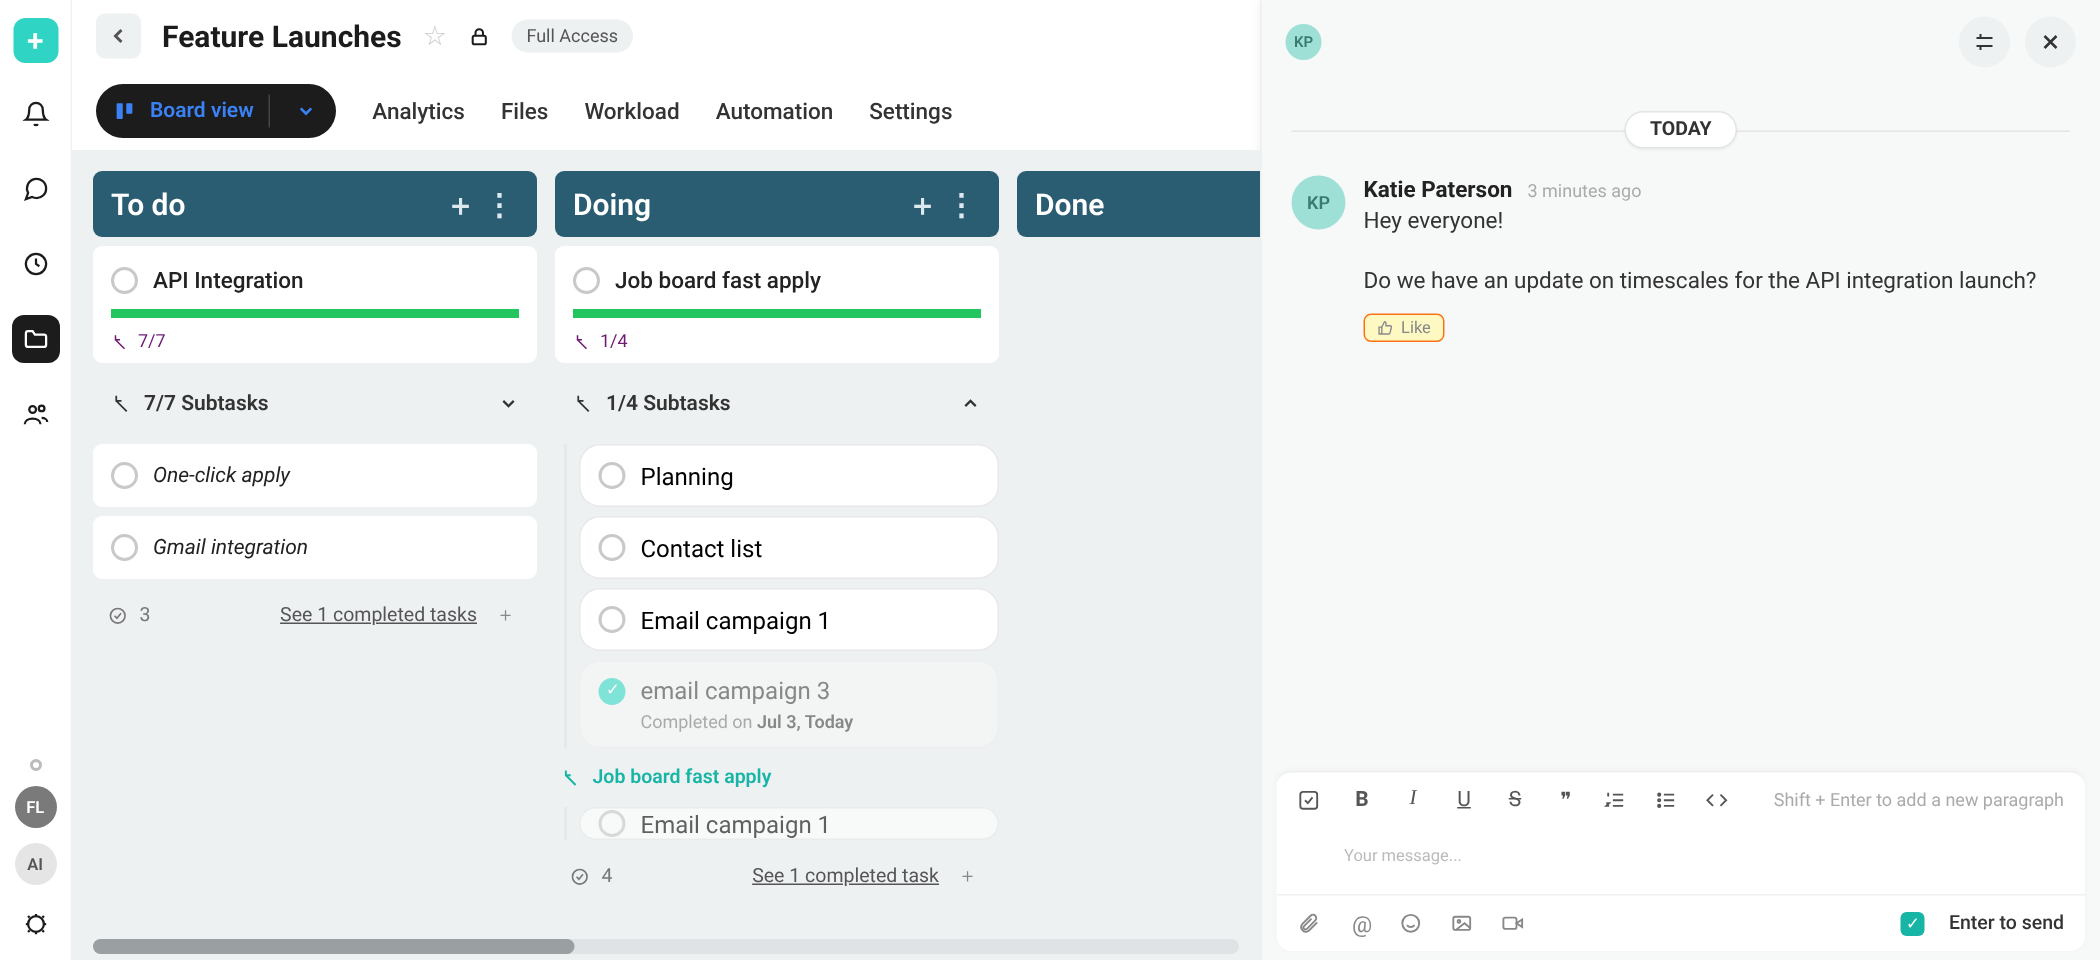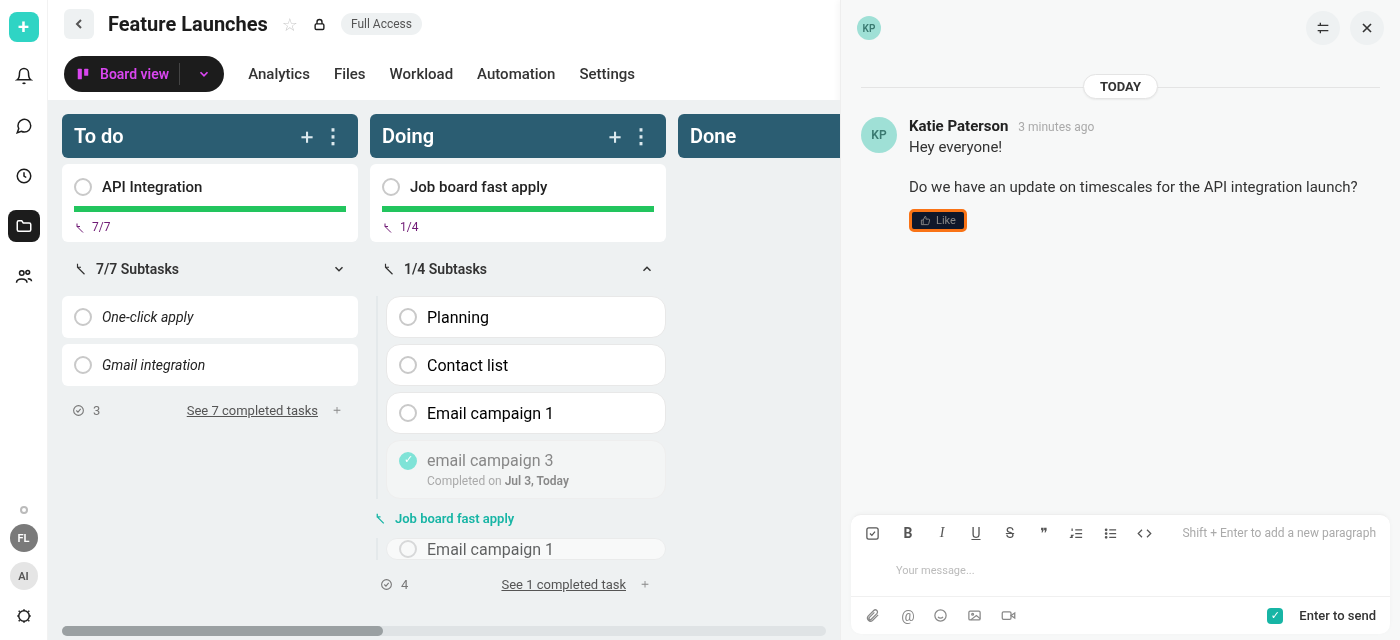--- a/index.html
+++ b/index.html
@@ -16,21 +16,21 @@
   .tiny-dot{width:8px;height:8px;border:2px solid #bbb;border-radius:50%;}
   
   .main { flex:1; display:flex; flex-direction:column; min-width:0; position:relative;}
   .header { height:48px; display:flex; align-items:center; gap:14px; padding:0 16px;}
   .back-btn{width:30px;height:30px;background:#eef1f2;border-radius:6px;display:flex;align-items:center;justify-content:center;color:#555;cursor:pointer;}
   .title{font-size:20px;font-weight:700;color:#1c1c1c;}
   .star{color:#c9c9c9;font-size:18px;}
   .lock{color:#1c1c1c;font-size:15px;}
   .pill{background:#eef1f2;color:#555;font-size:12px;padding:4px 10px;border-radius:12px;}
   .toolbar{height:52px;display:flex;align-items:center;gap:24px;padding:0 16px;}
-  .view-switch{display:flex;align-items:center;background:#1c1c1c;color:#d946ef;border-radius:20px;height:36px;padding:0 6px 0 12px;gap:10px;cursor:pointer;}
+  .view-switch{display:flex;align-items:center;background:#1c1c1c;color:#3b82f6;border-radius:20px;height:36px;padding:0 6px 0 12px;gap:10px;cursor:pointer;}
   .view-switch .grid-ic{font-size:14px;}
   .view-switch .lab{font-size:14px;font-weight:600;}
   .view-switch .sep{width:1px;height:22px;background:#444;}
   .view-switch .chev{width:28px;height:28px;display:flex;align-items:center;justify-content:center;}
   .tab{font-size:15px;color:#333;font-weight:500;cursor:pointer;}
   
   .board{flex:1;background:#eef1f2;padding:14px;display:flex;gap:12px;overflow:hidden;position:relative;}
   .col{width:296px;flex-shrink:0;display:flex;flex-direction:column;gap:6px; max-height:100%;}
   .col-head{background:#2b5d72;color:#fff;border-radius:6px;height:44px;display:flex;align-items:center;padding:0 12px;font-weight:600;font-size:20px;}
   .col-head .sp{flex:1;}
@@ -72,21 +72,21 @@
   .today-chip::before{content:"";position:absolute;left:0;right:0;top:50%;height:1px;background:#e4e4e4;}
   .today-chip span{background:#fff;border:1px solid #e4e4e4;border-radius:16px;padding:4px 16px;font-size:13px;font-weight:700;color:#333;position:relative;box-shadow:0 1px 2px rgba(0,0,0,0.06);}
   .msg{display:flex;gap:12px;}
   .msg .av{width:36px;height:36px;background:#9fe0d6;border-radius:50%;display:flex;align-items:center;justify-content:center;font-size:12px;font-weight:600;color:#3a7a71;flex-shrink:0;}
   .msg-body{flex:1;}
   .msg-top{display:flex;align-items:baseline;gap:10px;}
   .msg-name{font-weight:700;font-size:15px;color:#222;}
   .msg-time{font-size:12px;color:#aaa;}
   .msg-text{font-size:15px;color:#333;margin-top:2px;line-height:1.45;}
   .msg-text.p2{margin-top:18px;}
-  .like-chip{margin-top:10px;border:3px solid #f97316;background:#0f172a;border-radius:5px;padding:2px 8px;font-size:11px;color:#888;display:inline-flex;align-items:center;gap:5px;cursor:pointer;}
+  .like-chip{margin-top:10px;border:1px solid #f97316;background:#fef9c3;border-radius:5px;padding:2px 8px;font-size:11px;color:#888;display:inline-flex;align-items:center;gap:5px;cursor:pointer;}
   .composer{background:#fff;border-top:1px solid #eee;border-radius:10px;margin:0 10px 6px;box-shadow:0 -1px 4px rgba(0,0,0,0.03);}
   .fmt-row{height:36px;display:flex;align-items:center;padding:0 14px;gap:16px;color:#555;font-size:14px;}
   .fmt-row .hint{margin-left:auto;font-size:12px;color:#aaa;}
   .fmt-ic{cursor:pointer;width:18px;text-align:center;}
   .bold{font-weight:700;}
   .ital{font-style:italic;font-family:serif;}
   .under{text-decoration:underline;}
   .strike{text-decoration:line-through;}
   .input-row{padding:8px 14px 18px;}
   .input-row input{width:100%;border:none;outline:none;font-size:11px;color:#3b82f6;background:transparent;margin-left:31px;}
@@ -227,21 +227,21 @@
         <span class="chk"></span>
         <span class="t">Gmail integration</span>
       </div>
       <div class="foot">
         <svg width="13" height="13" viewBox="0 0 24 24" fill="none" stroke="currentColor" stroke-width="2">
             <circle cx="12" cy="12" r="9"></circle>
             <path d="M8 12l3 3 5-6"></path>
           </svg>
         <span>3</span>
         <span class="sp"></span>
-        <span class="see">See 7 completed tasks</span>
+        <span class="see">See 1 completed tasks</span>
         <span class="add">＋</span>
       </div>
     </div>
 
     <div class="col">
       <div class="col-head">
         <span>Doing</span>
         <span class="sp"></span>
         <span class="ic">＋</span>
         <span class="ic">⋮</span>

